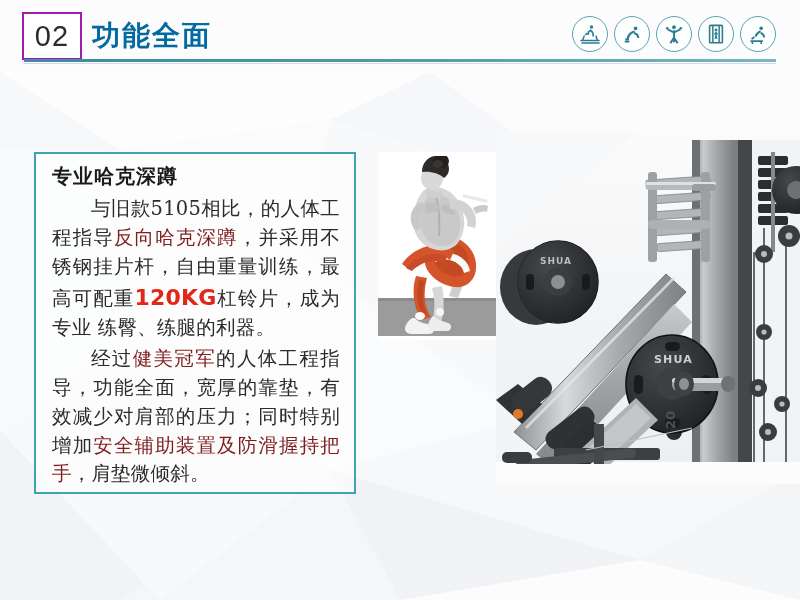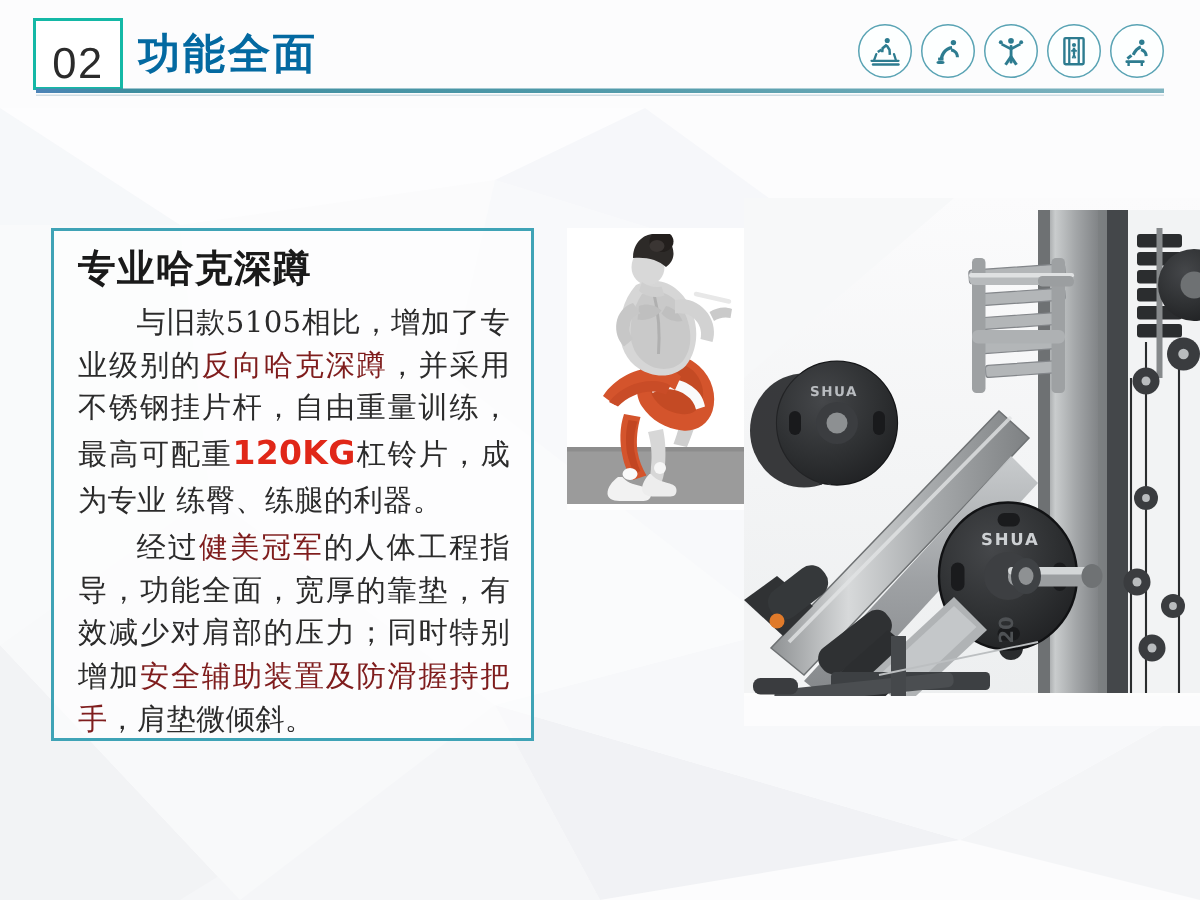--- a/index.html
+++ b/index.html
@@ -11,22 +11,22 @@
   #slide{
     position:relative;width:800px;height:600px;overflow:hidden;
     background:#fbfbfc;
   }
   #bg-svg{position:absolute;left:0;top:0;width:800px;height:600px;}
 
   
   #header{position:absolute;left:0;top:0;width:800px;height:72px;}
   #num-box{
     position:absolute;left:22px;top:12px;width:56px;height:44px;
-    border:2px solid #14b8a6;background:#ffffff;
-    display:flex;align-items:flex-end;justify-content:center;
+    border:2px solid #a21caf;background:#ffffff;
+    display:flex;align-items:center;justify-content:center;
   }
   #num-box span{
     font-family:"Liberation Sans","DejaVu Sans",sans-serif;
     font-size:29px;color:#2b2b2b;letter-spacing:1px;line-height:1;
   }
   #header-title{
     position:absolute;left:92px;top:17px;
     font-family:"DejaVu Sans","Liberation Sans",sans-serif;
     font-weight:bold;font-size:28px;color:#0369a1;letter-spacing:2px;
     white-space:nowrap;
@@ -50,22 +50,22 @@
   }
   .ic svg{display:block;}
 
   
   #text-card{
     position:absolute;left:34px;top:152px;width:322px;height:342px;
     border:2px solid #3fa3b6;background:rgba(255,255,255,0.55);
     box-sizing:border-box;padding:10px 14px 8px 16px;
   }
   #card-title{
-    font-family:Liberation Serif, serif;
-    font-weight:bold;font-size:25px;color:#1a1a1a;
+    font-family:Liberation Mono, monospace;
+    font-weight:bold;font-size:20px;color:#1a1a1a;
     letter-spacing:1px;line-height:1.15;margin:2px 0 6px 0;
   }
   .para{
     font-family:"DejaVu Serif","Liberation Serif",serif;
     font-size:19.5px;color:#2b2b2b;line-height:1.48;
     text-indent:2em;margin:0 0 2px 0;text-align:justify;
     letter-spacing:0.2px;
   }
   .hl{color:#7f1d1d;}
   .hl-b{color:#e02718;font-weight:bold;
@@ -185,21 +185,21 @@
           </g>
         </svg>
       </div>
 
     </div>
   </div>
 
   <div id="text-card">
     <div id="card-title">专业哈克深蹲</div>
 
-    <p class="para"><span>与旧款5105相比，增加了专业级别的</span><span class="hl">反向哈克深蹲</span><span>，并采用不锈钢挂片杆，自由重量训练，最高可配重</span><span class="hl-b">120KG</span><span>杠铃片，成为专业 练臀、练腿的利器。</span></p>
+    <p class="para"><span>与旧款5105相比，的人体工程指导</span><span class="hl">反向哈克深蹲</span><span>，并采用不锈钢挂片杆，自由重量训练，最高可配重</span><span class="hl-b">120KG</span><span>杠铃片，成为专业 练臀、练腿的利器。</span></p>
 
     <p class="para"><span>经过</span><span class="hl">健美冠军</span><span>的人体工程指导，功能全面，宽厚的靠垫，有效减少对肩部的压力；同时特别增加</span><span class="hl">安全辅助装置及防滑握持把手</span><span>，肩垫微倾斜。</span></p>
   </div>
 
   <div id="anatomy">
     <svg width="120" height="188" viewBox="0 0 120 188">
       <rect width="120" height="188" fill="#ffffff"></rect>
 
       <rect x="0" y="146" width="120" height="42" fill="#9b9b9b"></rect>
       <rect x="0" y="146" width="120" height="3" fill="#8d8d8d"></rect>

